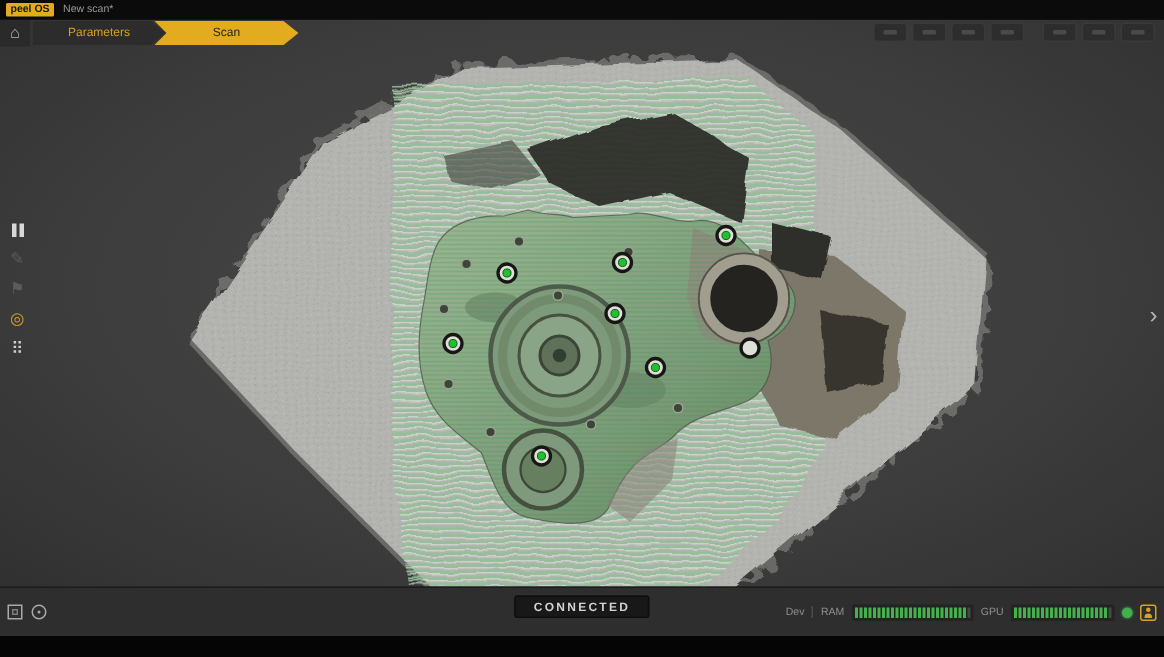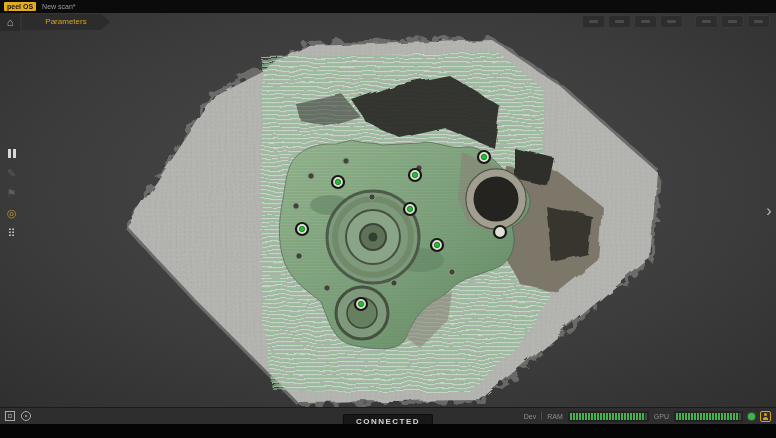--- a/index.html
+++ b/index.html
@@ -33,21 +33,21 @@
   .left-toolbar{position:absolute;left:4px;top:146px;display:flex;flex-direction:column;gap:5px;z-index:5;}
   .tool-btn{width:15px;height:15px;color:#cfcfcf;font-size:11px;display:flex;
     align-items:center;justify-content:center;line-height:1;}
   .tool-btn.disabled{color:#5c5c5c;}
   .tool-btn.accent{color:#c79a2b;}
   .tool-btn.pause span{width:3px;height:9px;background:#d8d8d8;display:inline-block;margin:0 1px;}
   
   .right-expander{position:absolute;right:0;top:198px;width:14px;height:26px;z-index:5;
     color:#b8b8b8;font-size:16px;display:flex;align-items:center;justify-content:center;}
   
-  .statusbar{position:absolute;left:0;right:0;bottom:14px;height:17px;background:#2e2e2e;
+  .statusbar{position:absolute;left:0;right:0;bottom:14px;height:33px;background:#2e2e2e;
     border-top:1px solid #1b1b1b;display:flex;align-items:center;z-index:6;
     padding:0 5px;box-sizing:border-box;}
   .sb-left{display:flex;align-items:center;gap:6px;}
   .icon-cube{width:10px;height:10px;border:1px solid #a9a9a9;position:relative;box-sizing:border-box;}
   .icon-cube::after{content:'';position:absolute;inset:2px;border:1px solid #7d7d7d;}
   .icon-frame{width:10px;height:10px;border:1px solid #a9a9a9;border-radius:50%;position:relative;box-sizing:border-box;}
   .icon-frame::after{content:'';position:absolute;left:3px;top:3px;width:2px;height:2px;background:#a9a9a9;border-radius:50%;}
   .sb-center{position:absolute;left:50%;transform:translateX(-50%);top:2px;}
   .connected-pill{background:#181818;color:#d2d2d2;font-size:8px;font-weight:bold;
     letter-spacing:1.5px;padding:2px 12px;border-radius:2px;border:1px solid #0e0e0e;}
@@ -209,20 +209,23 @@
   <span class="doc-title">New scan*</span>
 </div>
 
 <div class="nav">
   <div class="home-btn">
     <span>⌂</span>
   </div>
   <div class="tab tab-parameters">
     <span>Parameters</span>
   </div>
+  <div class="tab tab-scan">
+    <span>Scan</span>
+  </div>
 </div>
 
 <div class="vp-toolbar">
     <div class="vp-btn"></div>
     <div class="vp-btn"></div>
     <div class="vp-btn"></div>
     <div class="vp-btn"></div>
     <div class="vp-btn"></div>
     <div class="vp-btn"></div>
     <div class="vp-btn"></div>

